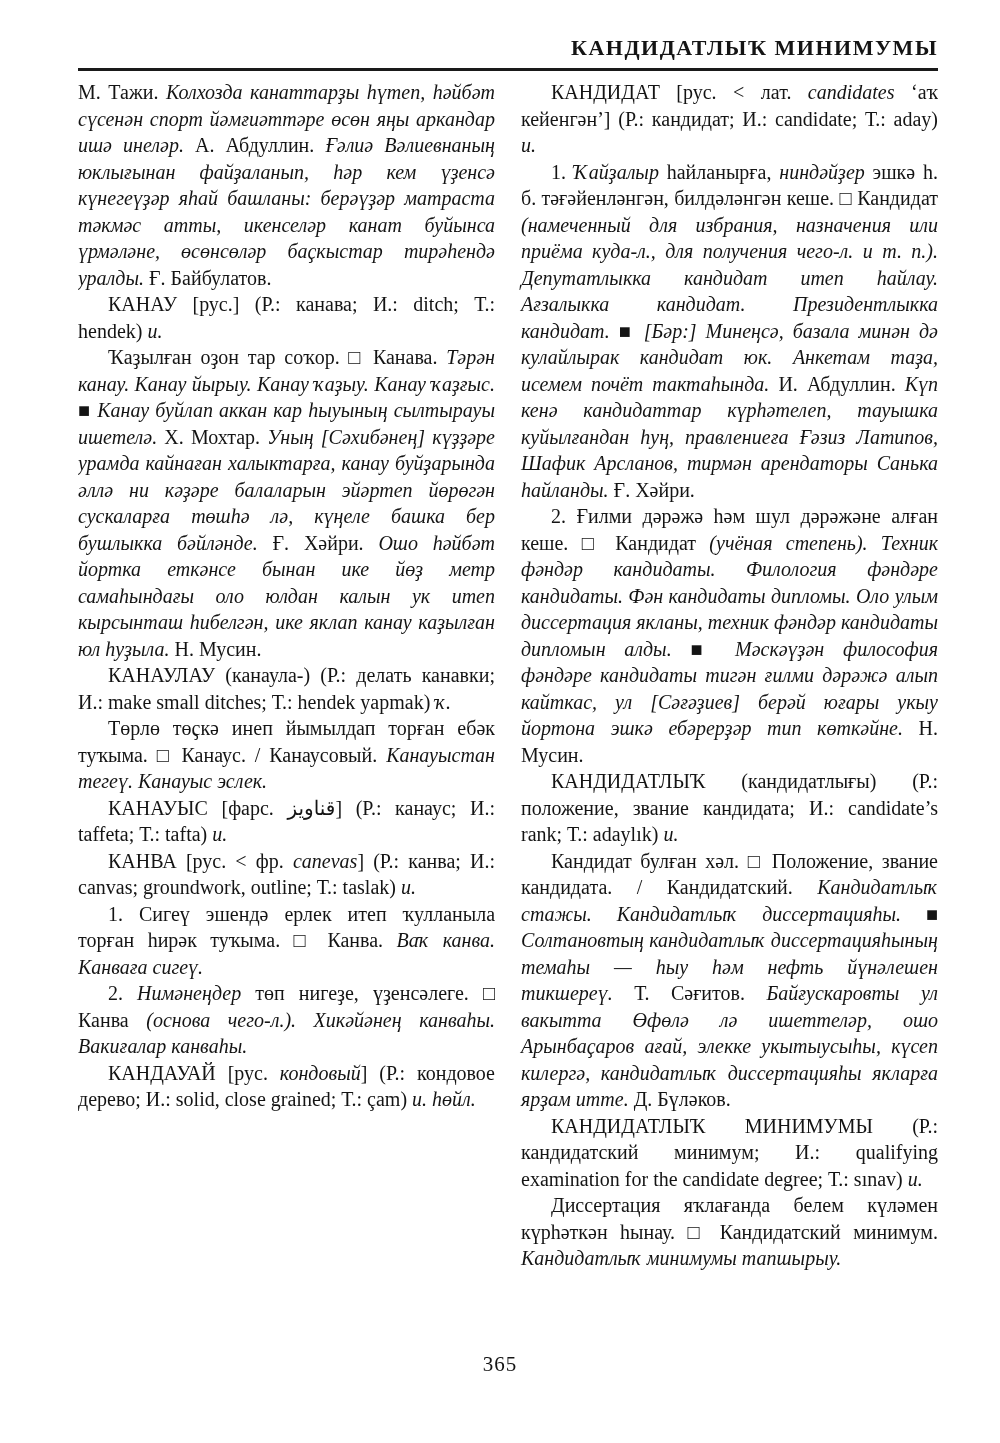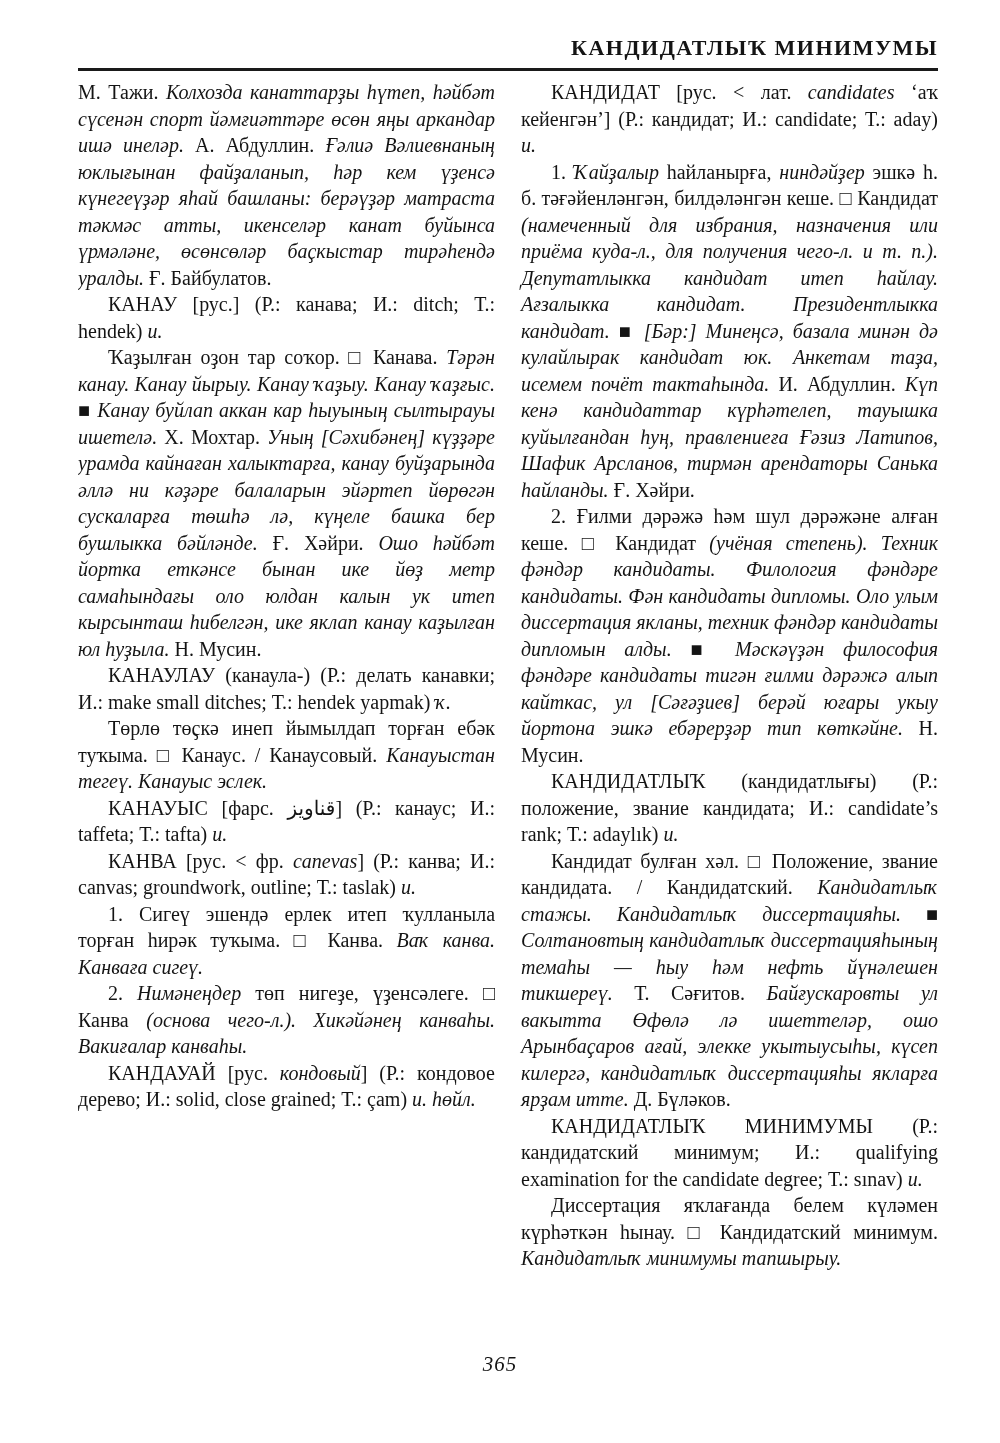--- a/index.html
+++ b/index.html
@@ -43,21 +43,20 @@
   .col p.entry.noindent { text-indent: 0; }
   .run-b  { font-weight: normal; }
   .run-i  { font-style: italic; }
   .page-number {
     position: absolute;
     left: 0; right: 0;
     bottom: 66px;
     text-align: center;
     font-size: 21px;
     letter-spacing: 1px;
-    font-style: italic;
   }
 </style>
 </head>
 <body>
 
 <div class="page">
   <header>
     <div class="running-header">КАНДИДАТЛЫҠ МИНИМУМЫ</div>
     <div class="header-rule"></div>
   </header>

